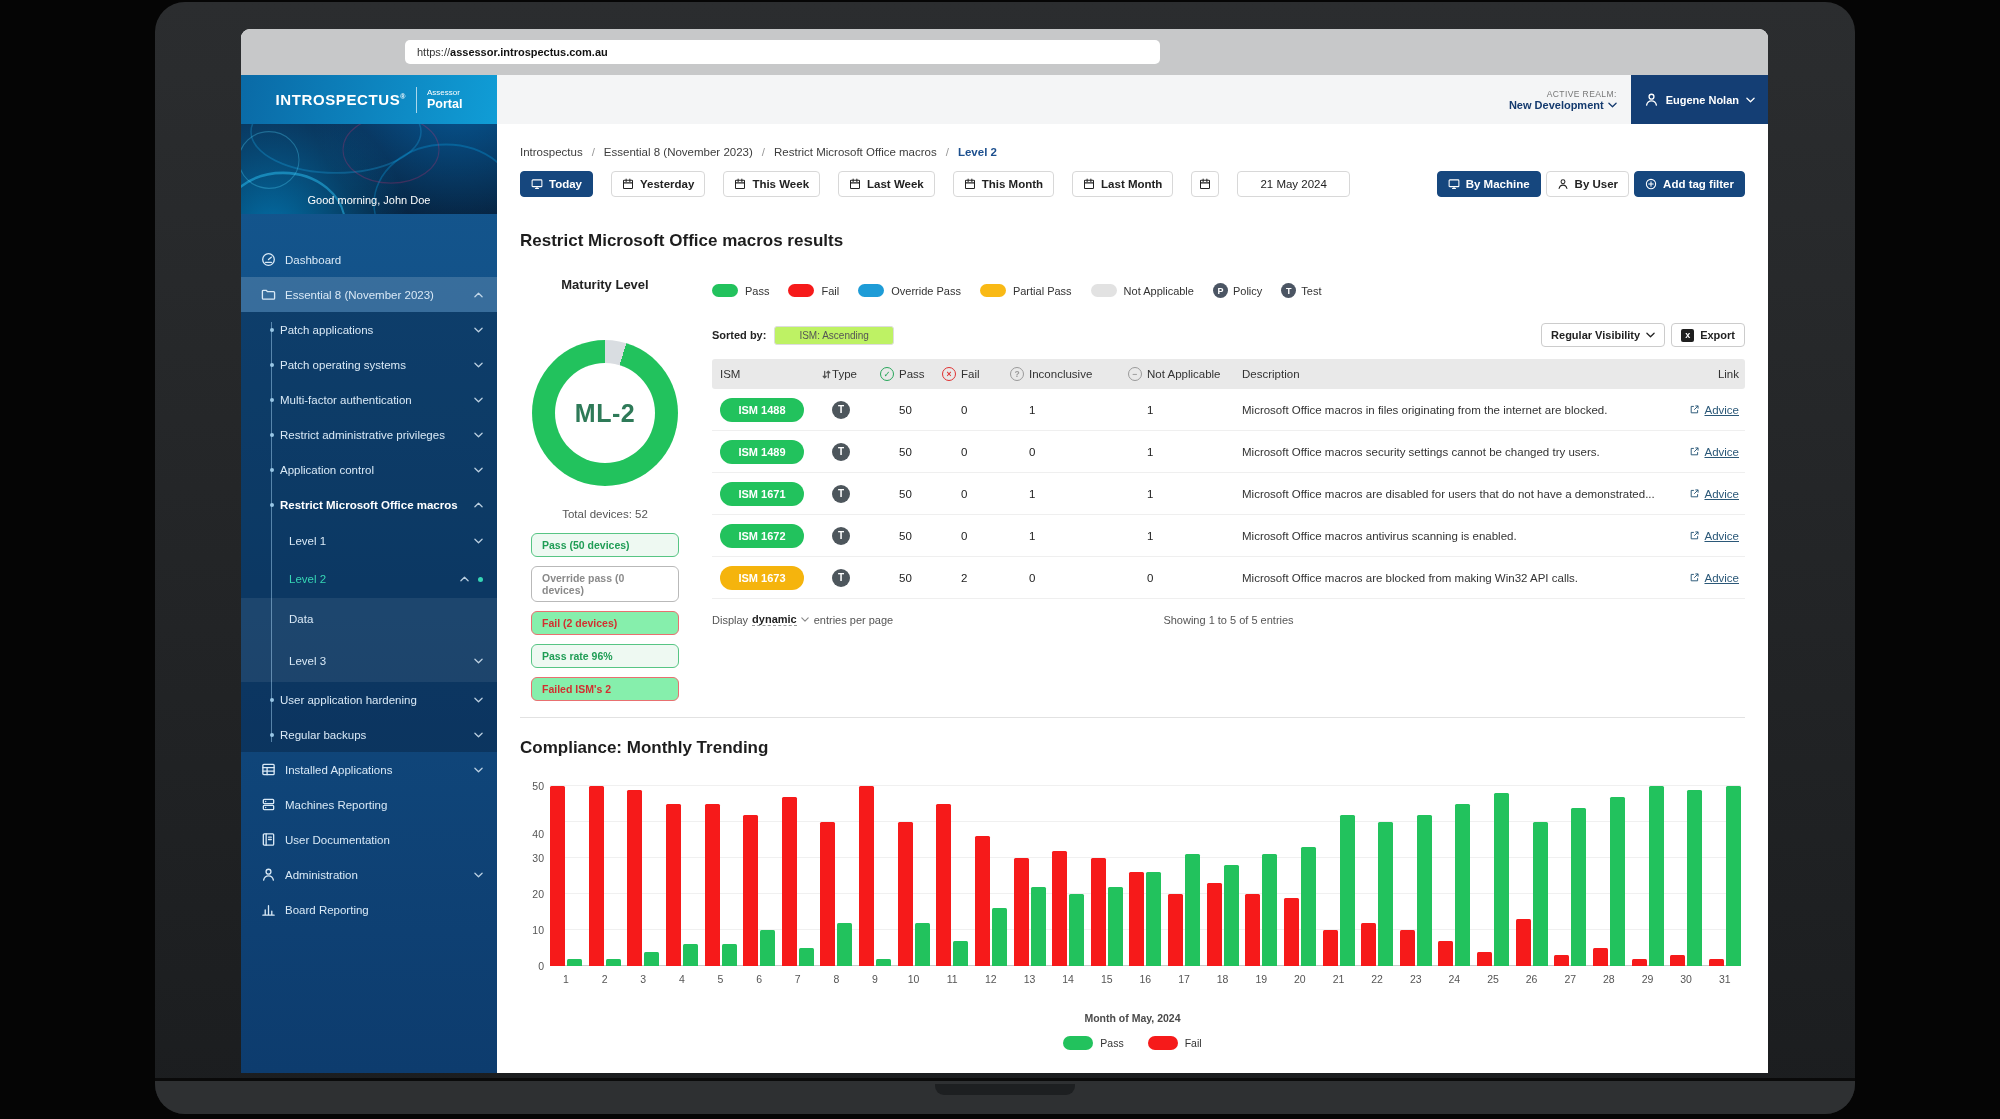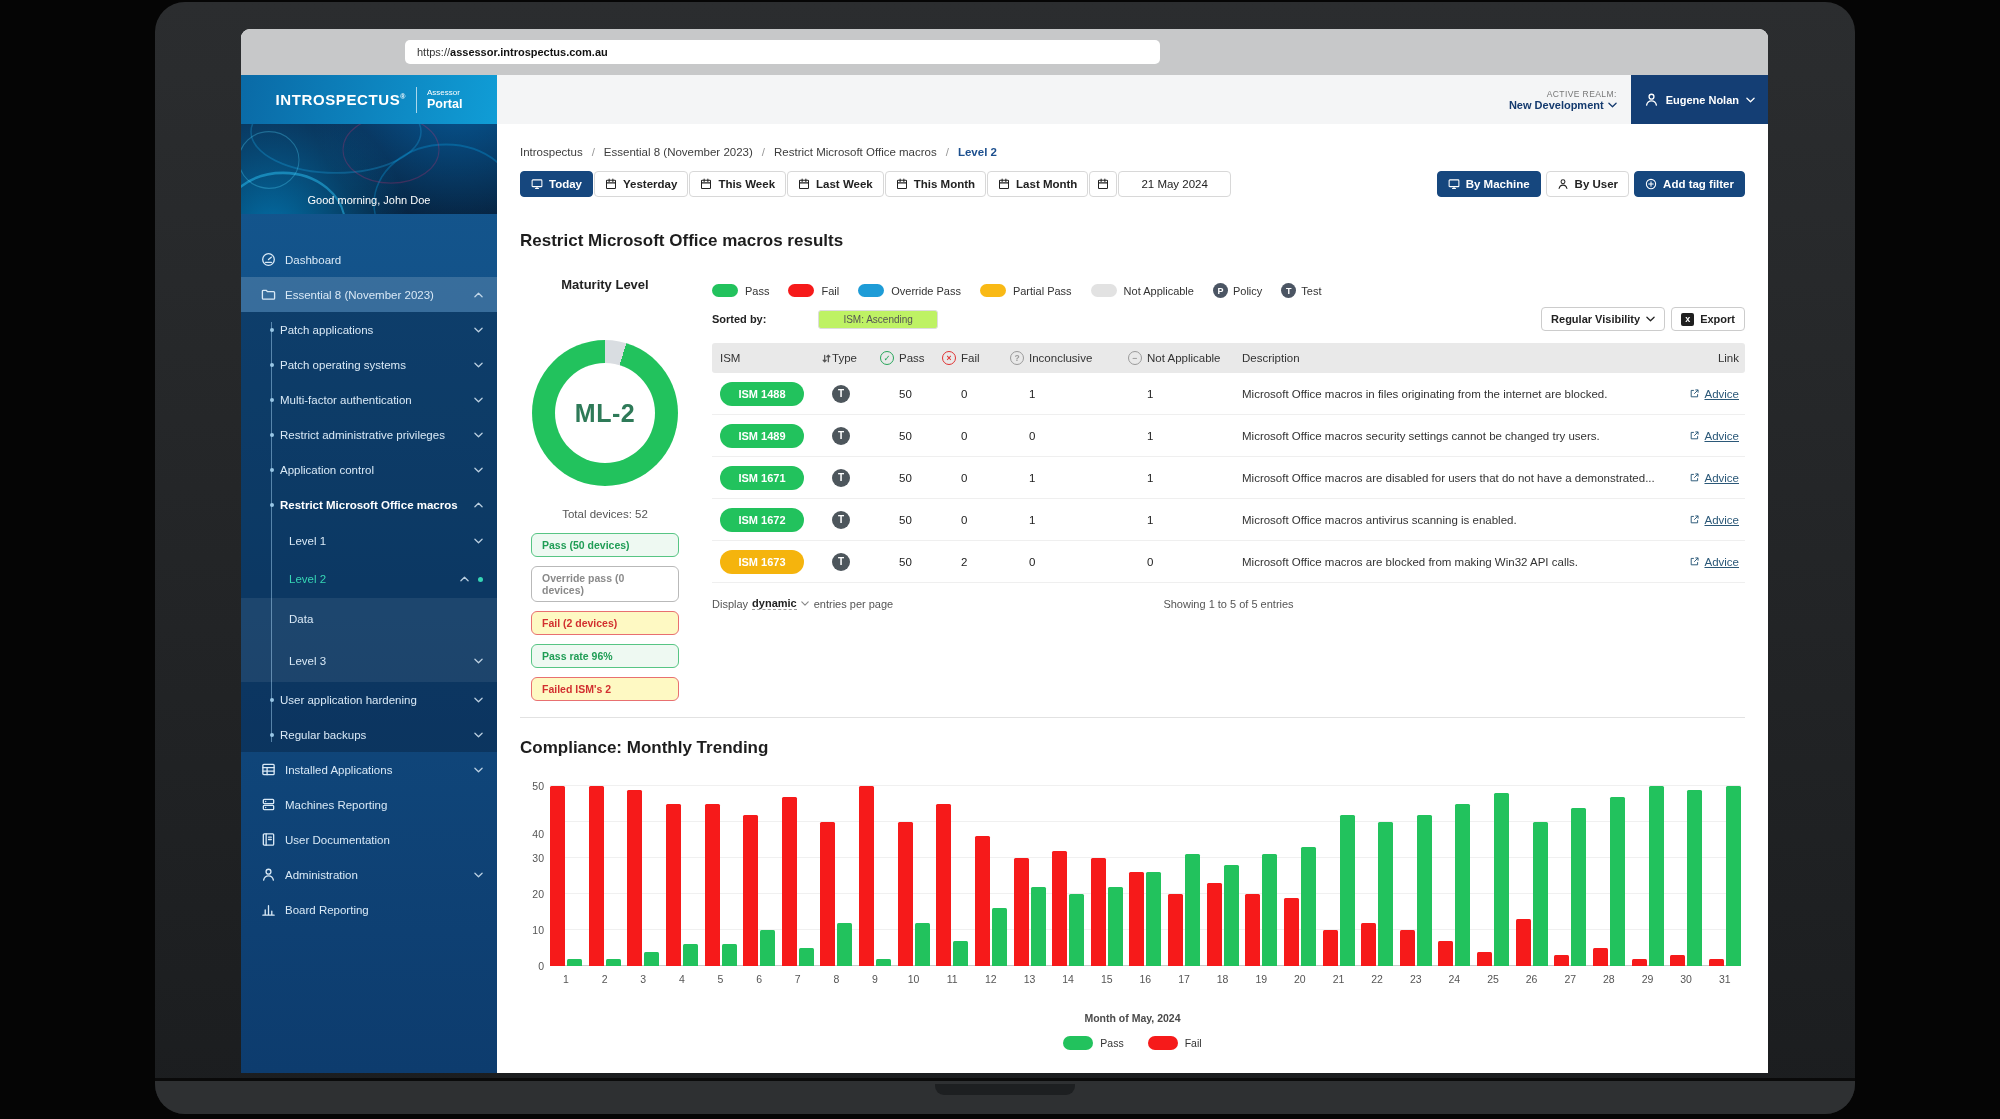--- a/index.html
+++ b/index.html
@@ -73,21 +73,21 @@
   .nav-item.active .lbl { color:#36d6b5; }
   .nav-item .adot { width:5px; height:5px; border-radius:50%; background:#36d6b5; flex:0 0 auto; }
 
   
   .main { flex:1; background:#fff; padding:0 23px; min-width:0; }
   .breadcrumb { margin-top:22px; display:flex; align-items:center; gap:9px; font-size:11.5px; color:#3d3d3d; }
   .breadcrumb .sep { color:#999; }
   .bc-item.last { font-weight:700; color:#1c4f8e; }
 
   .filter-row { margin-top:13px; display:flex; justify-content:space-between; align-items:center; }
-  .fgroup { display:flex; gap:1px; }
+  .fgroup { display:flex; gap:18px; }
   .vgroup { display:flex; gap:5px; }
   .fbtn { height:26px; display:inline-flex; align-items:center; gap:6px; padding:0 10px;
     background:#fff; border:1px solid #d8d8d8; border-radius:4px;
     font-size:11.5px; font-weight:700; color:#222; font-family:inherit; cursor:pointer; }
   .fbtn .ic { width:12px; height:12px; }
   .fbtn.navy { background:#16477e; border-color:#16477e; color:#fff; }
 
   .results-title { margin-top:34px; font-size:17px; font-weight:700; color:#1d1d1d; }
   .results-row { display:flex; margin-top:16px; }
 
@@ -96,30 +96,30 @@
   .donut { margin-top:48px; width:146px; height:146px; border-radius:50%; position:relative;
     background:conic-gradient(#d9dde1 1deg 17deg, #22c25d 17deg 361deg);
     display:flex; align-items:center; justify-content:center; }
   .donut::before { content:""; position:absolute; inset:23px; background:#fff; border-radius:50%; }
   .donut .ml { position:relative; font-size:25px; font-weight:700; color:#2e7a58; letter-spacing:.5px; }
   .total { margin-top:22px; font-size:11.5px; color:#555; }
   .chips { margin-top:13px; display:flex; flex-direction:column; gap:9px; width:148px; }
   .chip { border-radius:6px; border:1.5px solid; padding:5px 10px; font-size:10.5px; font-weight:700; }
   .chip.green { border-color:#57c584; background:#eef9f2; color:#1f9d55; }
   .chip.gray  { border-color:#b9b9b9; background:#fff; color:#8a8a8a; }
-  .chip.red   { border-color:#e87070; background:#fef9c3; color:#d23030; }
+  .chip.red   { border-color:#e87070; background:#86efac; color:#d23030; }
 
   .right-col { flex:1; min-width:0; }
   .legend-row { margin-top:16px; display:flex; align-items:center; gap:19px; font-size:11px; color:#333; }
   .lg-item { display:flex; align-items:center; }
   .lg-pill { width:26px; height:13px; border-radius:7px; margin-right:7px; }
   .lg-circ { width:15px; height:15px; border-radius:50%; background:#4b5563; color:#fff;
     font-size:9px; font-weight:700; display:flex; align-items:center; justify-content:center; margin-right:5px; }
 
-  .sorted-row { margin-top:9px; display:flex; align-items:center;gap:44px; }
+  .sorted-row { margin-top:25px; display:flex; align-items:center; }
   .sorted-label { font-size:11px; font-weight:700; color:#222; margin-right:8px; }
   .sorted-chip { font-size:10px; color:#555; border:1px solid #ddd; background:#bef264;
     border-radius:3px; padding:3px 24px; }
   .sorted-right { margin-left:auto; display:flex; gap:6px; }
   .obtn { height:24px; display:inline-flex; align-items:center; gap:6px; padding:0 9px;
     border:1px solid #ccc; border-radius:4px; background:#fff; font-size:11px; font-weight:700;
     color:#222; font-family:inherit; cursor:pointer; }
   .obtn .chev { width:9px; height:6px; }
   .xl { width:13px; height:13px; background:#1f1f1f; color:#fff; font-size:9px; font-weight:700;
     border-radius:2px; display:flex; align-items:center; justify-content:center; }

